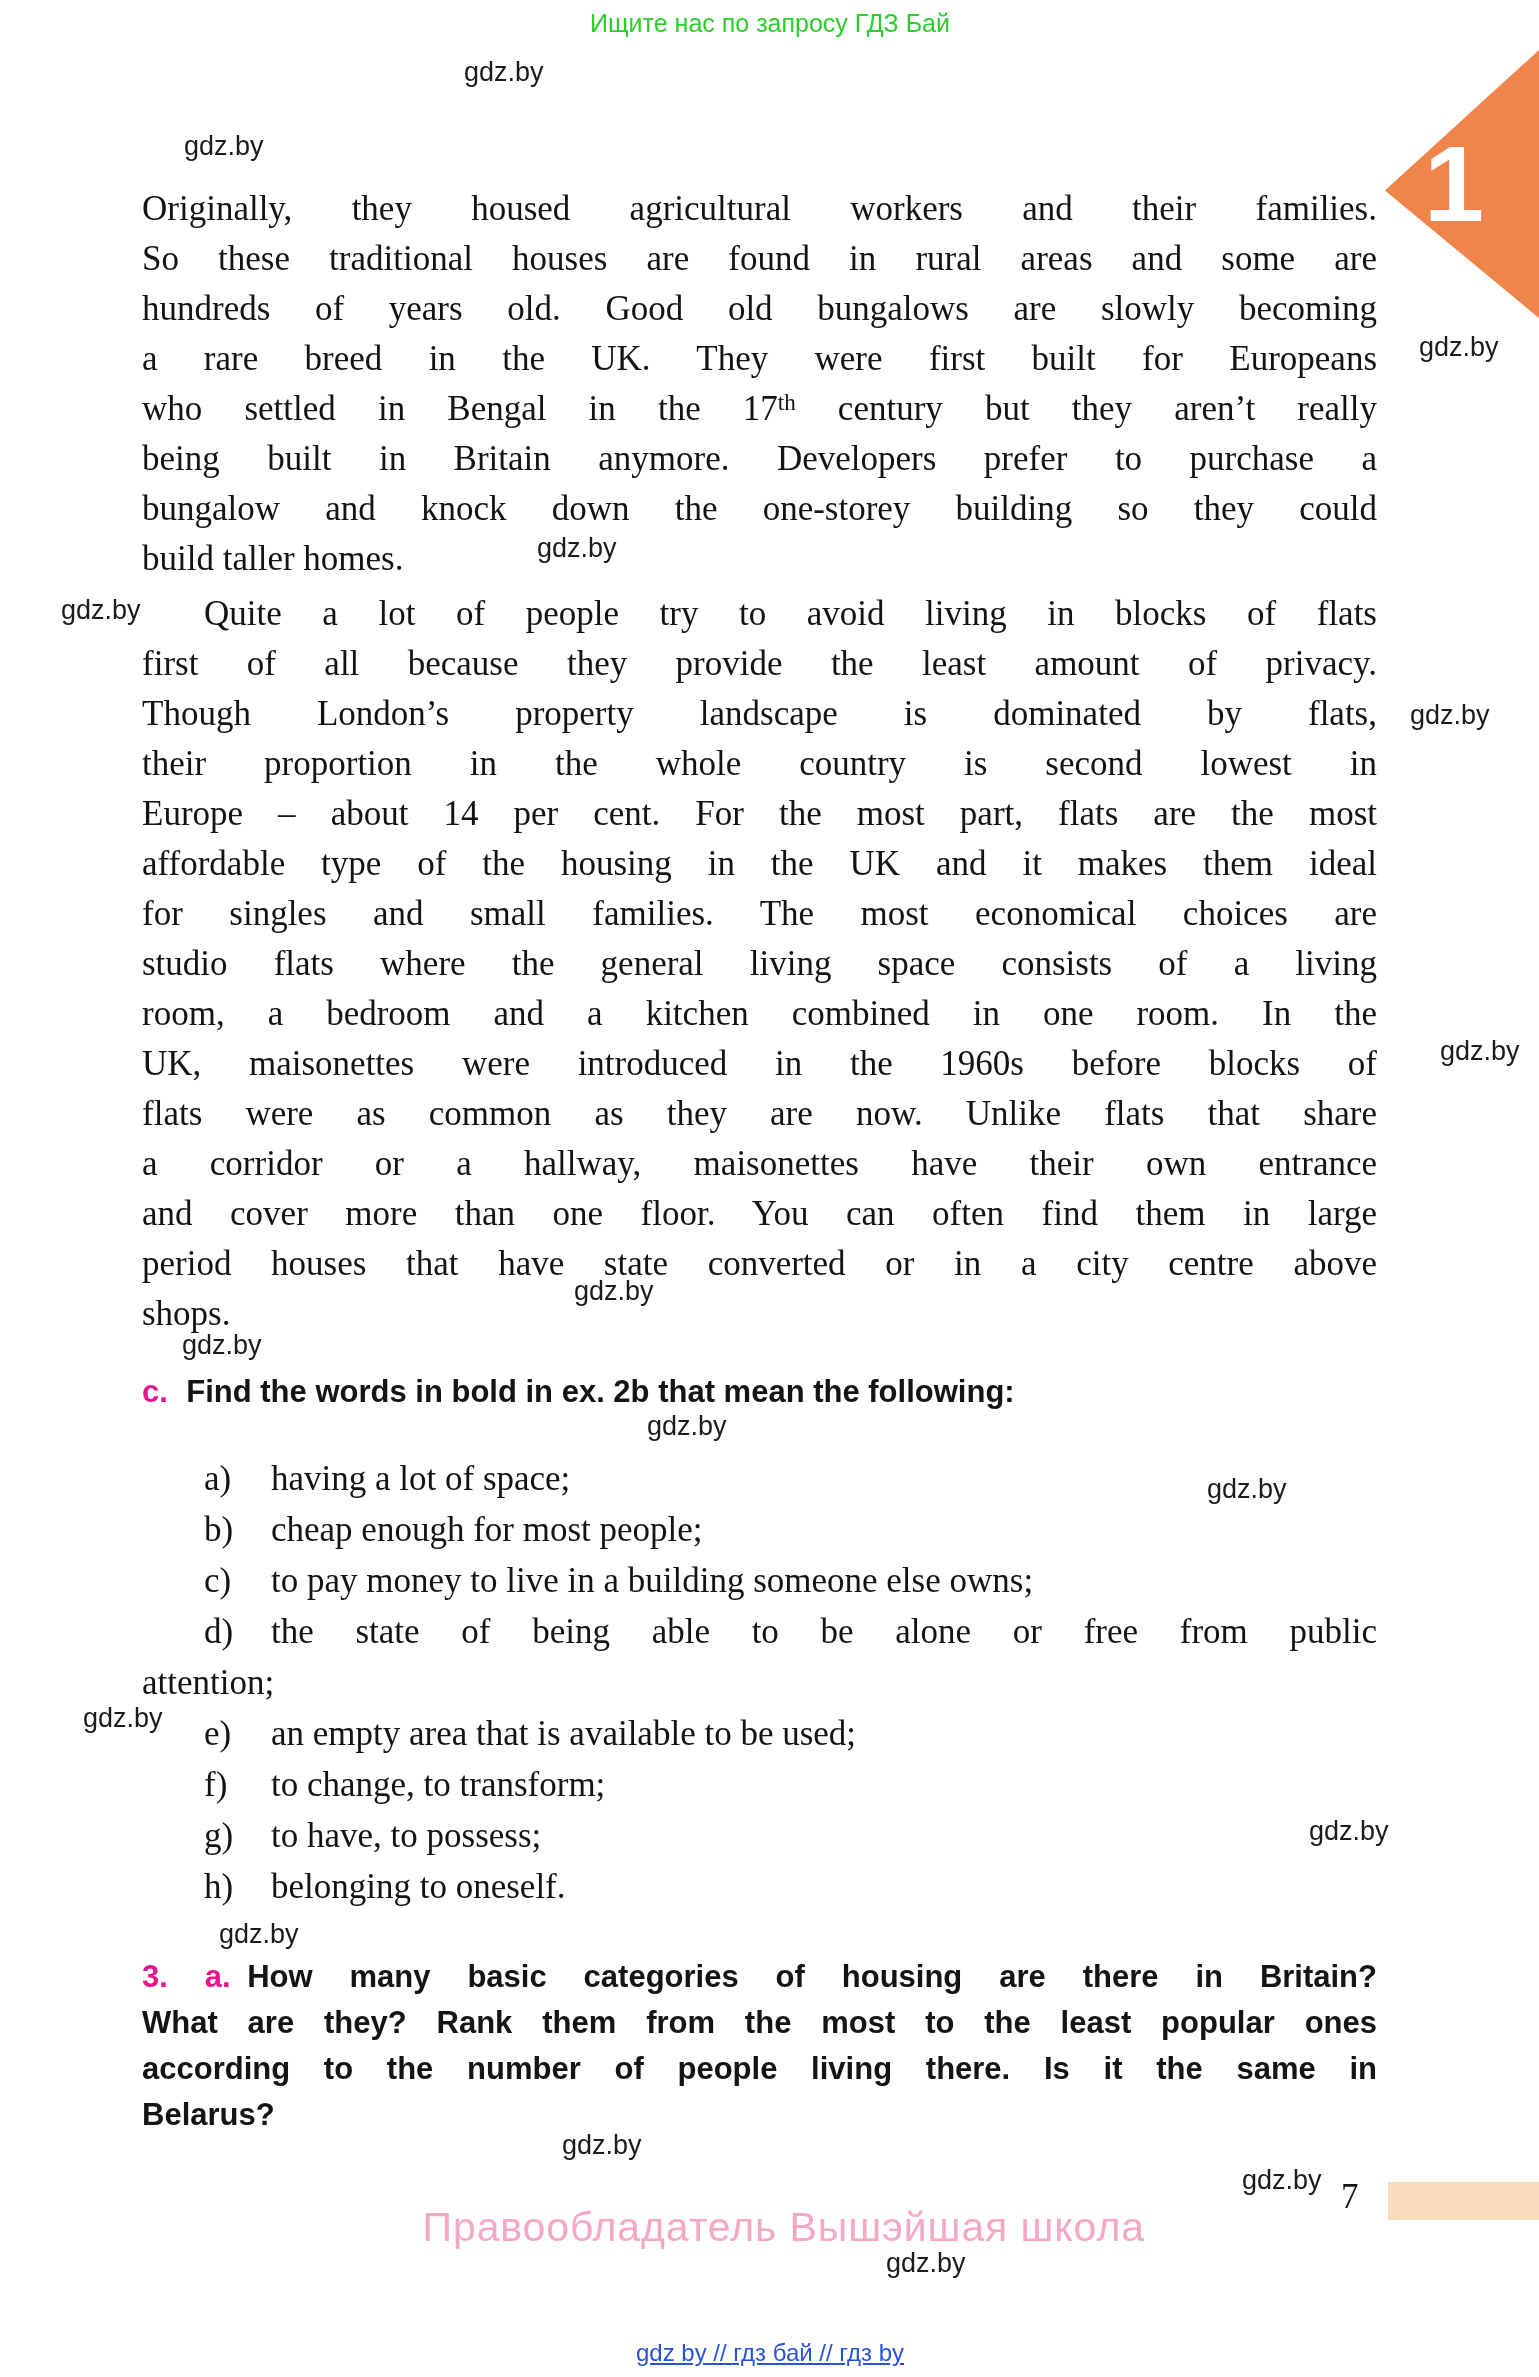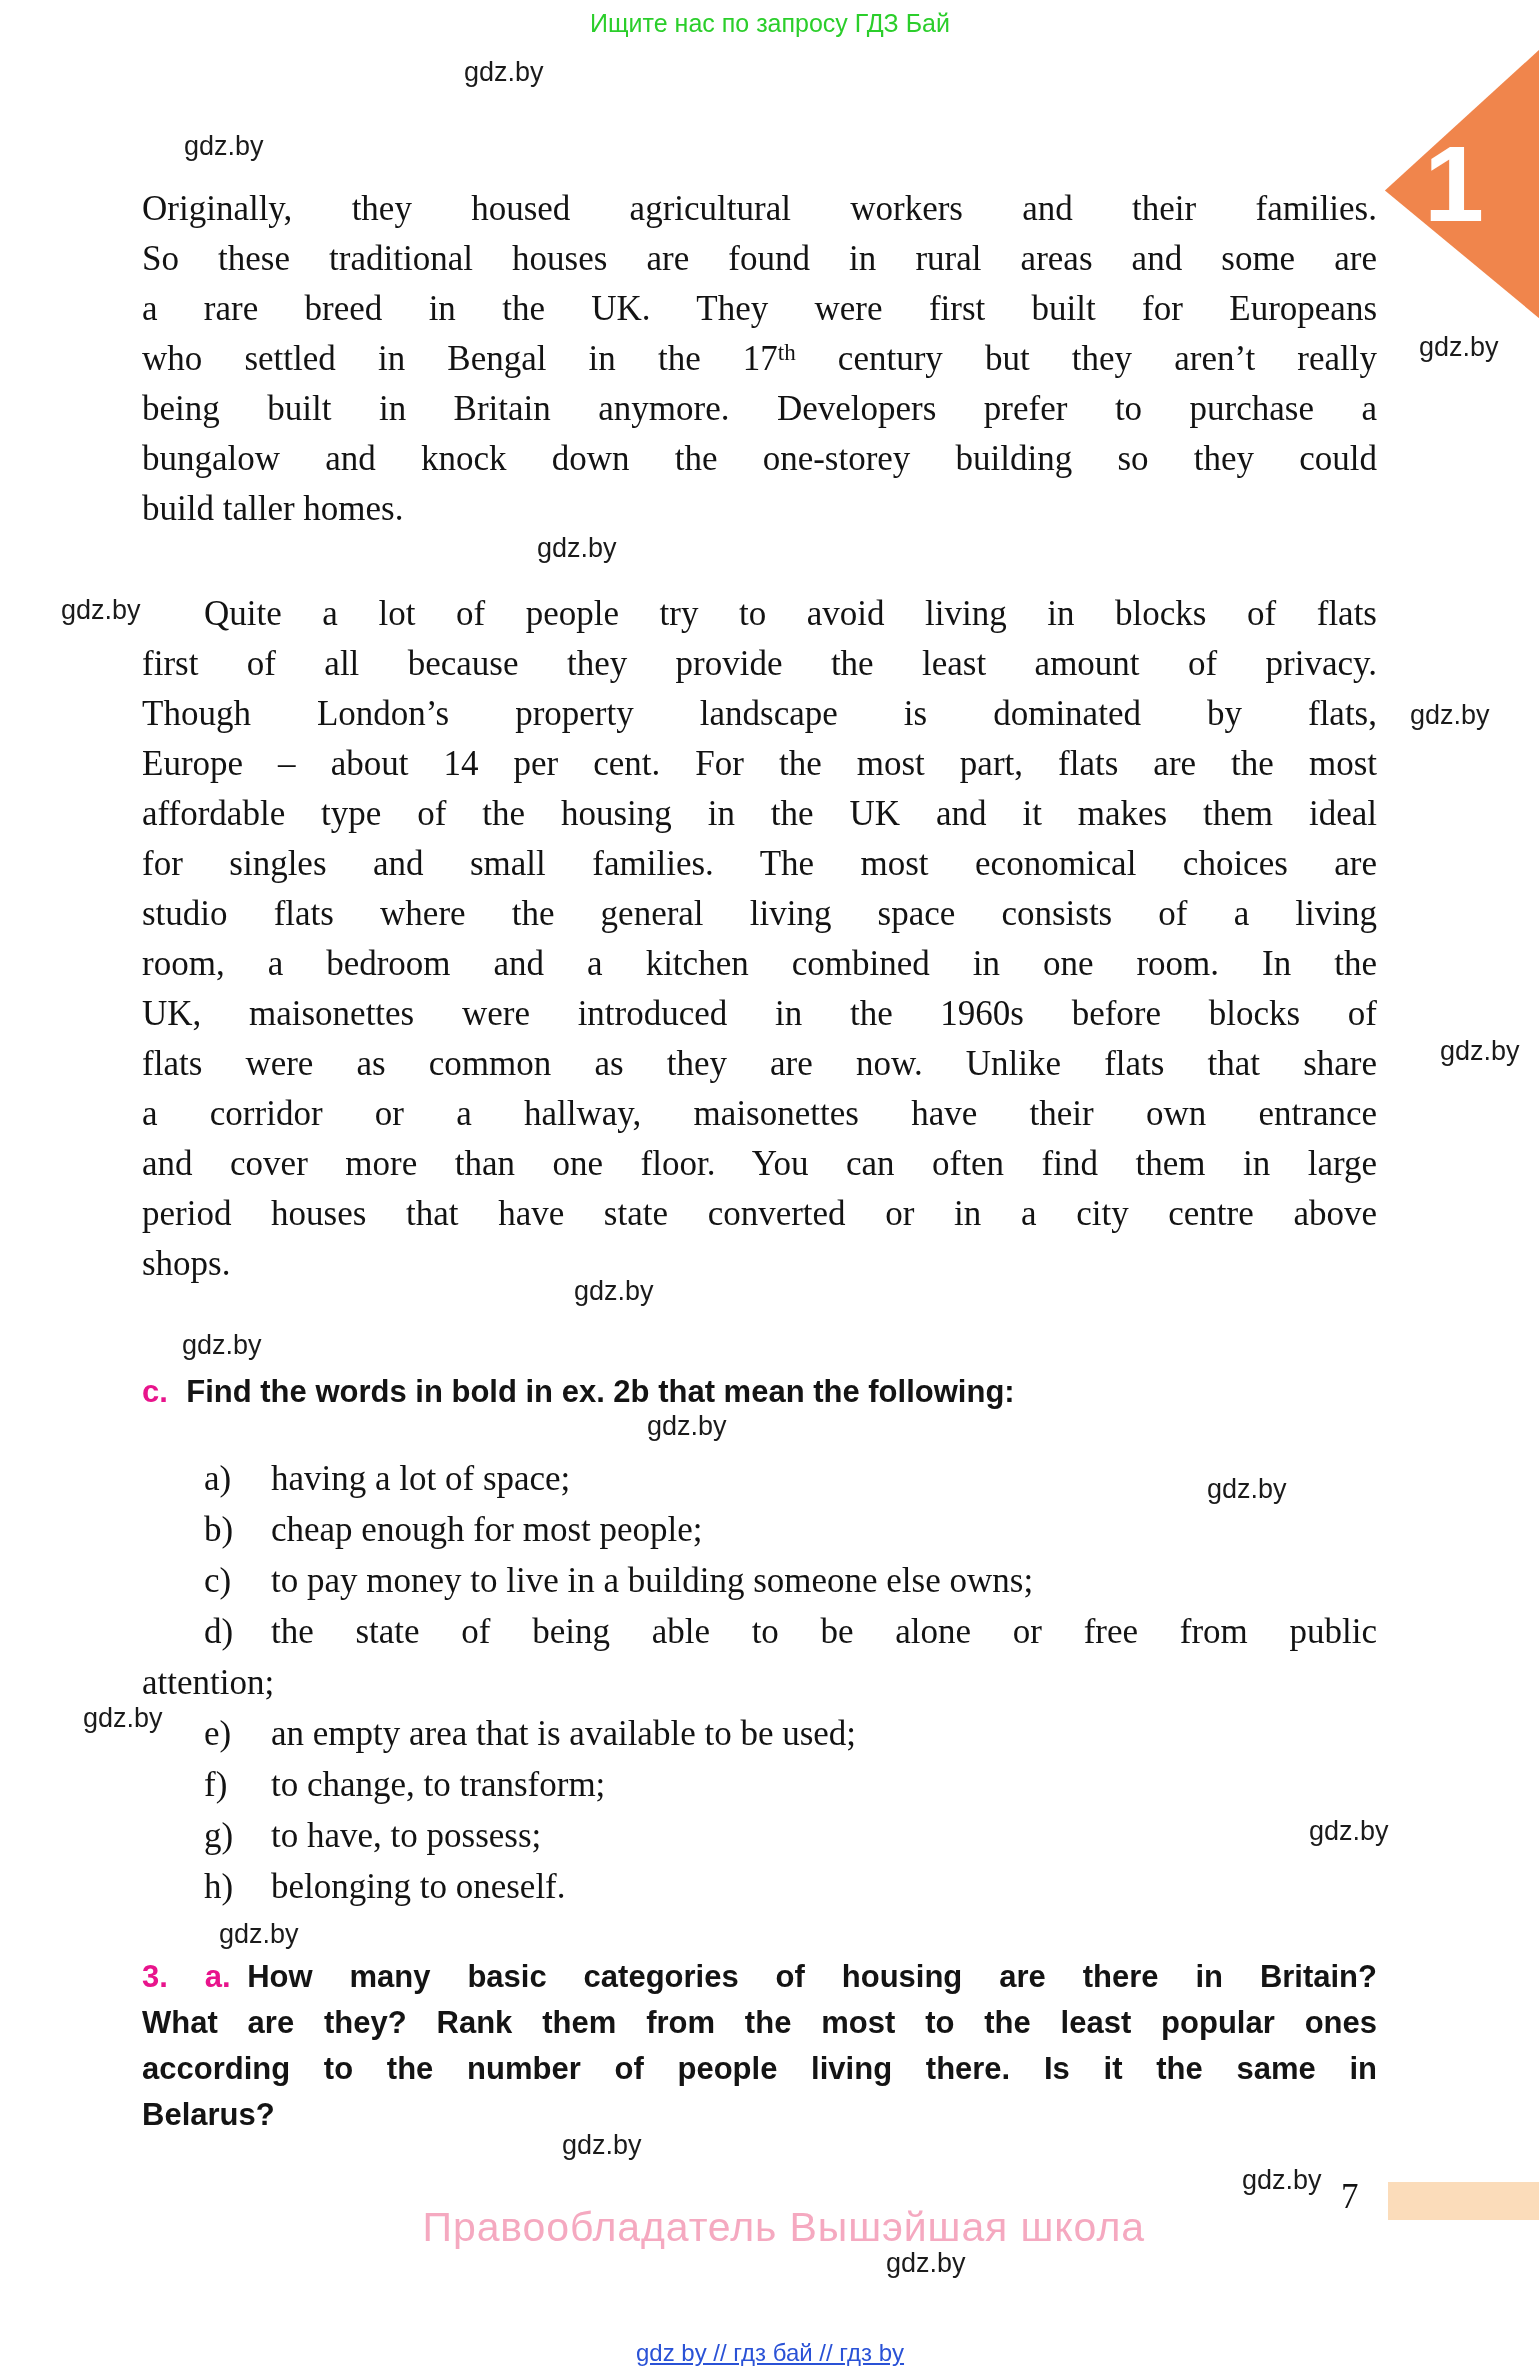--- a/index.html
+++ b/index.html
@@ -78,31 +78,33 @@
 <div class="wm" style="left:886px;top:2248px;">gdz.by</div>
 
 <svg class="tabsvg" width="156" height="294" viewBox="0 0 170 320">
   <polygon points="1,167 170,13 170,307" fill="#F0854C"></polygon>
 </svg>
 <div class="unitnum">1</div>
 
 <div class="para" style="top:184px;">
   <div class="ln j">Originally, they housed agricultural workers and their families.</div>
   <div class="ln j">So these traditional houses are found in rural areas and some are</div>
+  <div class="ln j">hundreds of years old. Good old bungalows are slowly becoming</div>
   <div class="ln j">a rare breed in the UK. They were first built for Europeans</div>
   <div class="ln j"><span>who settled in Bengal in the 17</span><span class="sup">th</span><span> century but they aren’t really</span></div>
   <div class="ln j">being built in Britain anymore. Developers prefer to purchase a</div>
   <div class="ln j">bungalow and knock down the one-storey building so they could</div>
   <div class="ln">build taller homes.</div>
 </div>
 
 <div class="para" style="top:589px;">
   <div class="ln j indent">Quite a lot of people try to avoid living in blocks of flats</div>
   <div class="ln j">first of all because they provide the least amount of privacy.</div>
   <div class="ln j">Though London’s property landscape is dominated by flats,</div>
+  <div class="ln j">their proportion in the whole country is second lowest in</div>
   <div class="ln j">Europe – about 14 per cent. For the most part, flats are the most</div>
   <div class="ln j"><b>affordable</b><span> type of the housing in the UK and it makes them ideal</span></div>
   <div class="ln j">for singles and small families. The most economical choices are</div>
   <div class="ln j">studio flats where the general living space consists of a living</div>
   <div class="ln j">room, a bedroom and a kitchen combined in one room. In the</div>
   <div class="ln j">UK, maisonettes were introduced in the 1960s before blocks of</div>
   <div class="ln j">flats were as common as they are now. Unlike flats that share</div>
   <div class="ln j"><span>a corridor or a hallway, maisonettes have their </span><b>own</b><span> entrance</span></div>
   <div class="ln j">and cover more than one floor. You can often find them in large</div>
   <div class="ln j"><span>period houses that have state </span><b>converted</b><span> or in a city centre above</span></div>

